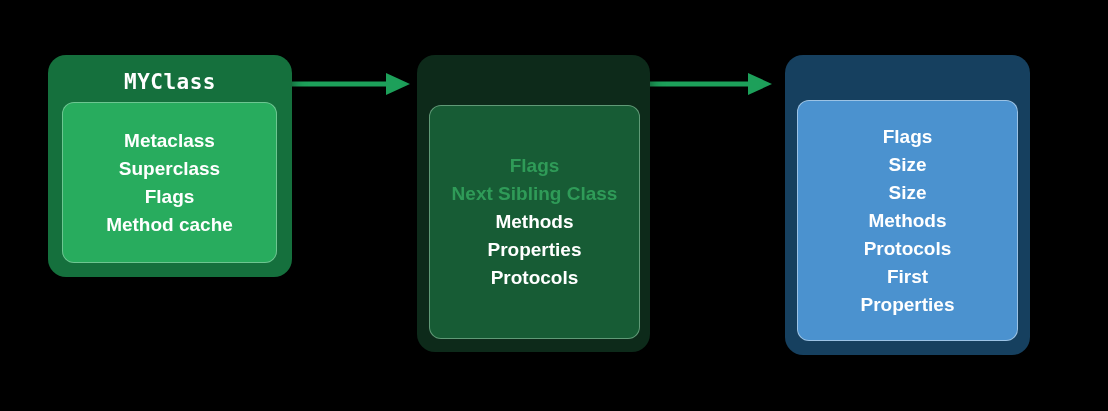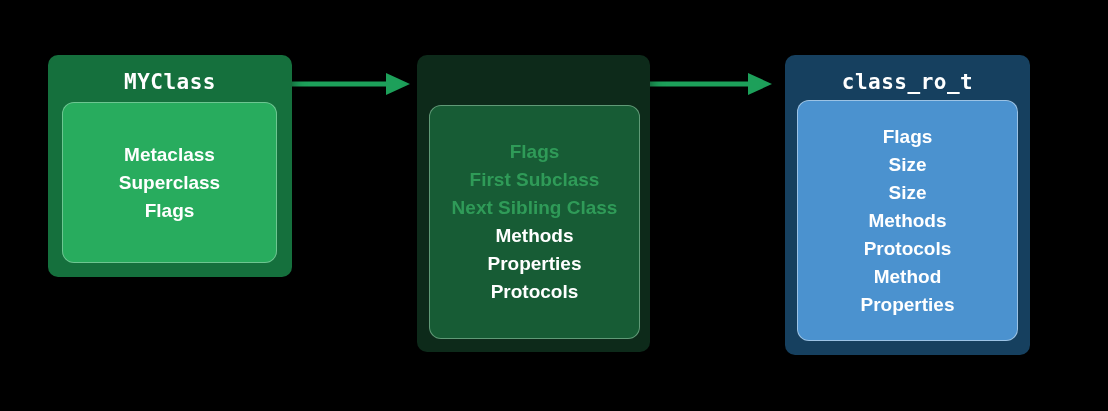--- a/index.html
+++ b/index.html
@@ -12,21 +12,21 @@
     font-family: "Liberation Sans", sans-serif;
   }
   .stage {
     position: relative;
     width: 1108px;
     height: 411px;
     background: #000000;
   }
   .node {
     position: absolute;
-    border-radius: 10px;
+    border-radius: 18px;
     box-shadow: 0 6px 14px rgba(0,0,0,0.55);
   }
   .node-title {
     position: absolute;
     left: 0;
     right: 0;
     top: 12px;
     text-align: center;
     font-family: "DejaVu Sans Mono", "Liberation Mono", monospace;
     font-weight: 700;
@@ -96,40 +96,39 @@
       <polygon points="748,73 772,84 748,95" fill="#1da05a"></polygon>
     </g>
   </svg>
 
   <div class="node" id="box-myclass">
     <div class="node-title">MYClass</div>
     <div class="inner">
       <div class="item">Metaclass</div>
       <div class="item">Superclass</div>
       <div class="item">Flags</div>
+      <div class="item">Method cache</div>
     </div>
   </div>
 
   <div class="node" id="box-rw">
     <div class="inner">
       <div class="item dim">Flags</div>
-      <div class="item dim">First Subclass</div>
       <div class="item dim">Next Sibling Class</div>
       <div class="item">Methods</div>
       <div class="item">Properties</div>
       <div class="item">Protocols</div>
     </div>
   </div>
 
   <div class="node" id="box-ro">
-    <div class="node-title">class_ro_t</div>
     <div class="inner">
       <div class="item">Flags</div>
       <div class="item">Size</div>
       <div class="item">Size</div>
       <div class="item">Methods</div>
       <div class="item">Protocols</div>
-      <div class="item">Method</div>
+      <div class="item">First</div>
       <div class="item">Properties</div>
     </div>
   </div>
 
 </div>
 
 </body></html>

